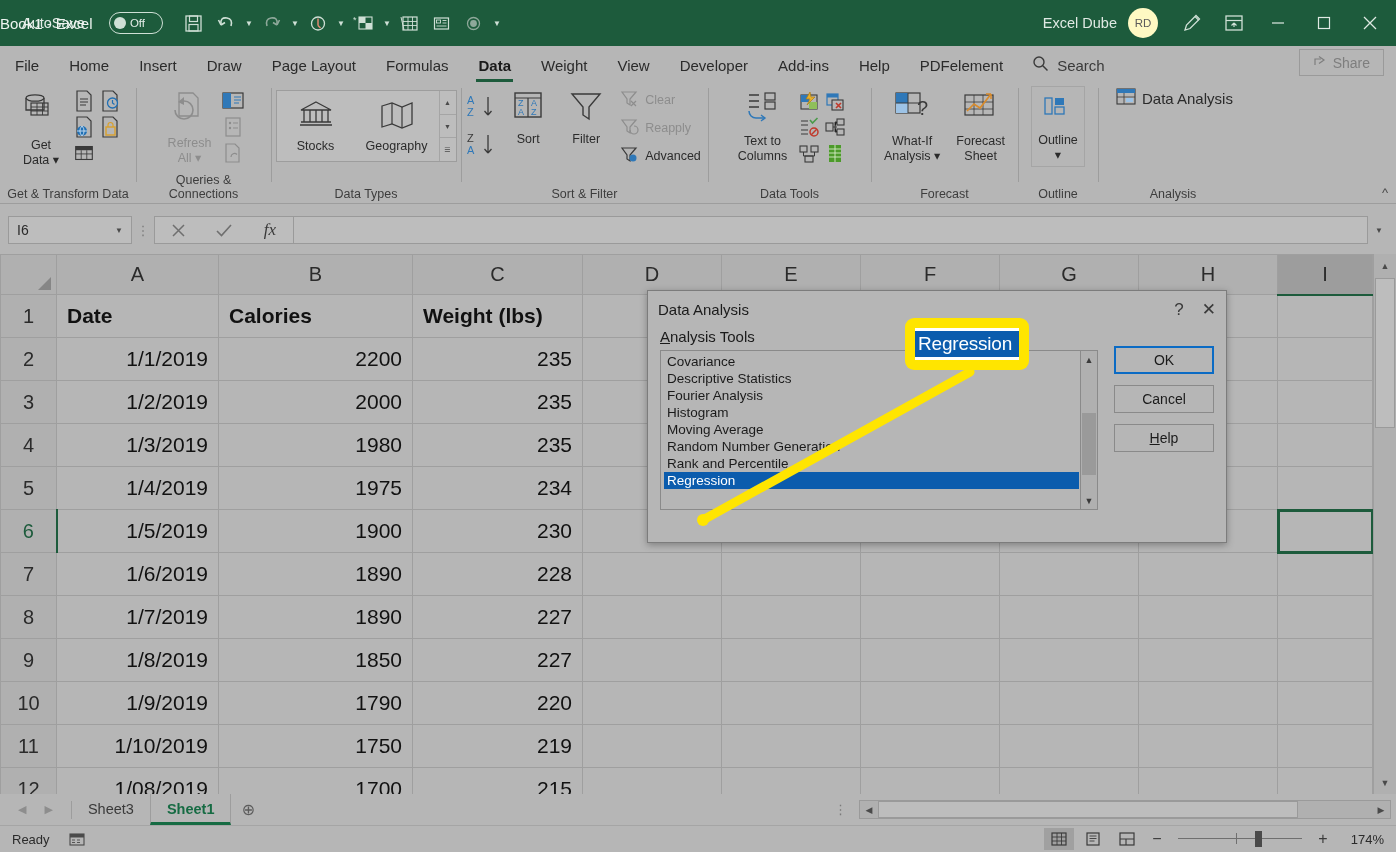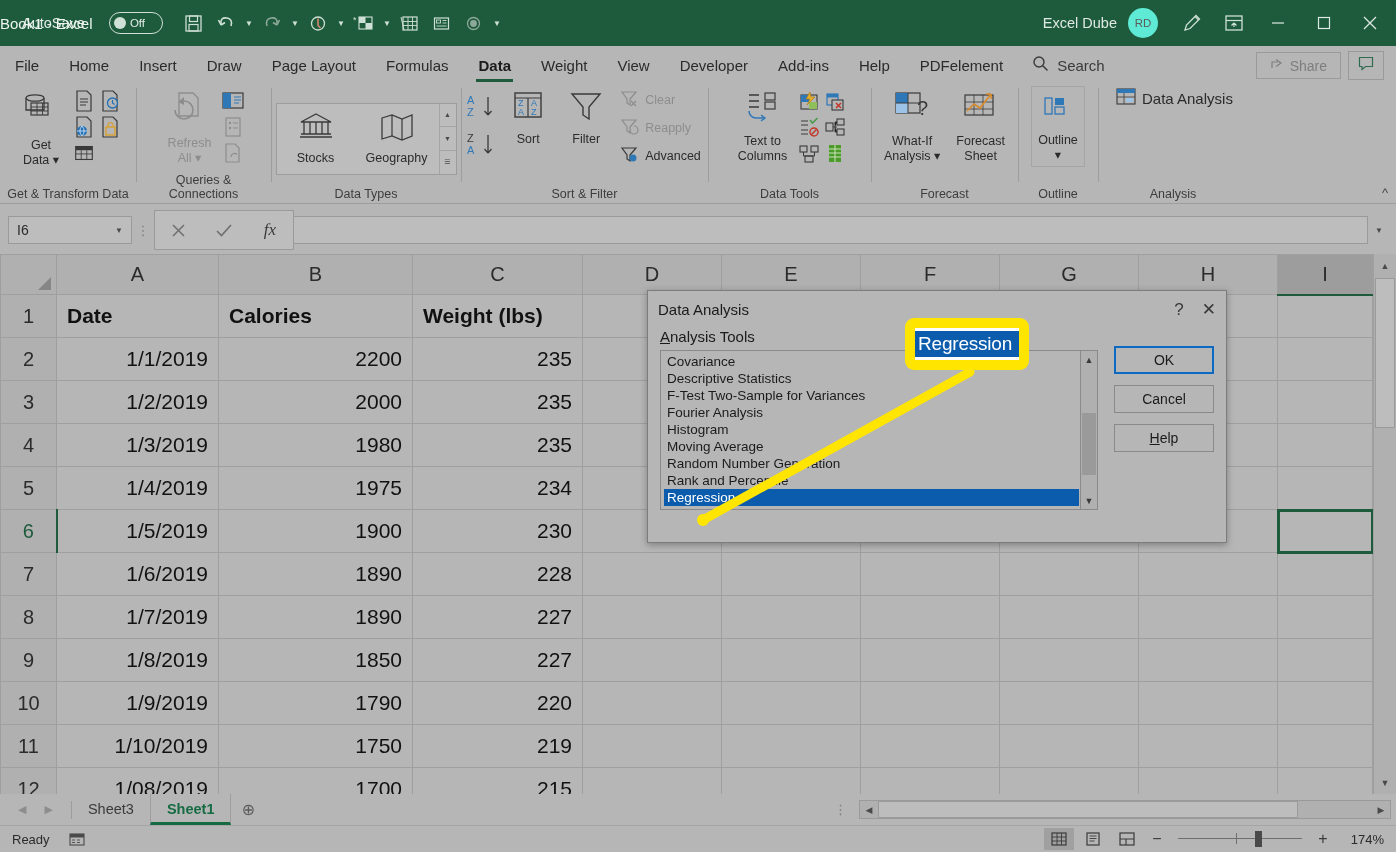--- a/index.html
+++ b/index.html
@@ -35,21 +35,21 @@
     color: #cfe0d6; font-size: 8px; }
   .title-center {
     position: absolute; left: 0; right: 16px; text-align: left;
     color: #eef4f0; font-size: 15px; pointer-events: none;
   }
   .title-right {
     margin-left: auto; display: flex; align-items: center; gap: 2px; padding-right: 4px;
   }
   .user-name { color: #dfe9e3; font-size: 14.5px; margin-right: 9px; }
   .avatar {
-    width: 30px; height: 30px; border-radius: 50%; background: #5eead4;
+    width: 30px; height: 30px; border-radius: 50%; background: #fef9c3;
     color: #5b5b5b; font-size: 11.5px; display: flex; align-items: center; justify-content: center;
     margin-right: 12px;
   }
   .tb-icon { width: 40px; height: 36px; display:flex; align-items:center; justify-content:center; color:#cfe0d6; }
   .win-btn { width: 44px; height: 44px; display:flex; align-items:center; justify-content:center; color:#dfe9e3; }
 
   
   .tabbar {
     position: absolute; top: 46px; left: 0; width: 1396px; height: 36px;
     background: #b6b6b6; display: flex; align-items: flex-end;
@@ -58,21 +58,21 @@
     padding: 0 15px; height: 33px; line-height: 33px;
     font-size: 15px; color: #2b2b2b; position: relative; margin-top: 32px;
   }
   .tab.active { font-weight: bold; color: #1b1b1b; }
   .tab.active::after {
     content: ""; position: absolute; left: 13px; right: 13px; bottom: 0;
     height: 3px; background: #1d5b3c;
   }
   .search-wrap { display: flex; align-items: center; gap: 8px; margin-left: 14px; color:#333; height:33px;}
   .search-text { font-size: 15px; color: #3a3a3a; }
-  .tabbar-right { margin-left: auto; display: flex; align-items: center; gap: 7px; padding-right: 12px; height: 33px; }
+  .tabbar-right { margin-left: auto; display: flex; align-items: center; gap: 7px; padding-right: 12px; height: 33px; flex-direction: column; }
   .share-btn {
     border: 1px solid #9a9a9a; padding: 4px 13px; font-size: 14px; color: #7e7e7e;
     display: flex; align-items: center; gap: 6px; background: #b6b6b6;
   }
   .comment-btn { border: 1px solid #9a9a9a; padding: 4px 9px; color: #2f6b4e; background:#b6b6b6; }
 
   
   .ribbon {
     position: absolute; top: 82px; left: 0; width: 1396px; height: 122px;
     background: #b6b6b6; display: flex; align-items: stretch;
@@ -114,21 +114,21 @@
   .formulabar {
     position: absolute; top: 206px; left: 0; width: 1396px; height: 48px;
     background: #b6b6b6; display: flex; align-items: center; padding: 0 8px;
   }
   .namebox {
     width: 124px; height: 28px; background: #bdbdbd; border: 1px solid #9a9a9a;
     display: flex; align-items: center; padding: 0 8px; font-size: 14px; color:#2b2b2b;
   }
   .namebox .nb-caret { margin-left: auto; font-size: 8px; color:#4a4a4a; }
   .fb-dots { width: 22px; text-align:center; color:#7a7a7a; font-size: 13px; letter-spacing:0; line-height:9px;}
-  .fb-btns { display:flex; align-items:center; height:40px; border:1px solid #9a9a9a; background:#bdbdbd;}
+  .fb-btns { display:flex; align-items:center; height:28px; border:1px solid #9a9a9a; background:#bdbdbd;}
   .fb-btn { width: 46px; height:26px; display:flex; align-items:center; justify-content:center; color:#6f6f6f; font-size:17px;}
   .fb-input {
     flex: 1; height: 28px; background: #bdbdbd; border: 1px solid #9a9a9a; border-left: none;
     margin-right: 2px;
   }
   .fb-expand { width: 18px; height:28px; display:flex; align-items:center; justify-content:center;
     color:#4a4a4a; font-size:8px; }
 
   
   .gridwrap { position: absolute; top: 254px; left: 0; width: 1396px; height: 540px; background: #b6b6b6; }
@@ -501,21 +501,21 @@
                 <path d="M4 2 h9 l4 4 v14 h-13 z" fill="none" stroke="#8d8d8d" stroke-width="1.2"></path>
                 <path d="M9 15 a3.5 3.5 0 0 1 6 -2.5" fill="none" stroke="#8d8d8d" stroke-width="1.2"></path>
               </svg>
           </span>
         </div>
       </div>
       <div class="rgroup-title">Queries &amp; Connections</div>
     </div>
 
     <div class="rgroup" style="width:190px;">
-      <div class="rgroup-body" style="padding-top:4px;align-items:center;">
+      <div class="rgroup-body" style="padding-top:4px;">
         <div class="gallery">
           <div class="gallery-items">
             <div class="bigbtn" style="min-width:78px;">
               <span class="gl">
                 <svg width="38" height="32" viewBox="0 0 38 32">
                     <path d="M19 3 L34 11 H4 Z" fill="none" stroke="#3a3a3a" stroke-width="1.3"></path>
                     <path d="M7 11 v12 M13 11 v12 M19 11 v12 M25 11 v12 M31 11 v12" stroke="#3a3a3a" stroke-width="1.3"></path>
                     <path d="M4 23 h30 M3 26 h32" stroke="#3a3a3a" stroke-width="1.3"></path>
                   </svg>
               </span>
@@ -1020,21 +1020,20 @@
         <span class="dlg-close">✕</span>
       </span>
     </div>
     <div class="dlg-body">
       <div class="dlg-left">
         <div class="dlg-label"><u>A</u>nalysis Tools</div>
         <div class="listbox">
           <div class="list-items">
             <div class="list-item">Covariance</div>
             <div class="list-item">Descriptive Statistics</div>
-            <div class="list-item">F-Test Two-Sample for Variances</div>
             <div class="list-item">Fourier Analysis</div>
             <div class="list-item">Histogram</div>
             <div class="list-item">Moving Average</div>
             <div class="list-item">Random Number Generation</div>
             <div class="list-item">Rank and Percentile</div>
             <div class="list-item selected">Regression</div>
           </div>
           <div class="list-scroll">
             <div class="ls-arrow">▲</div>
             <div class="ls-track">

